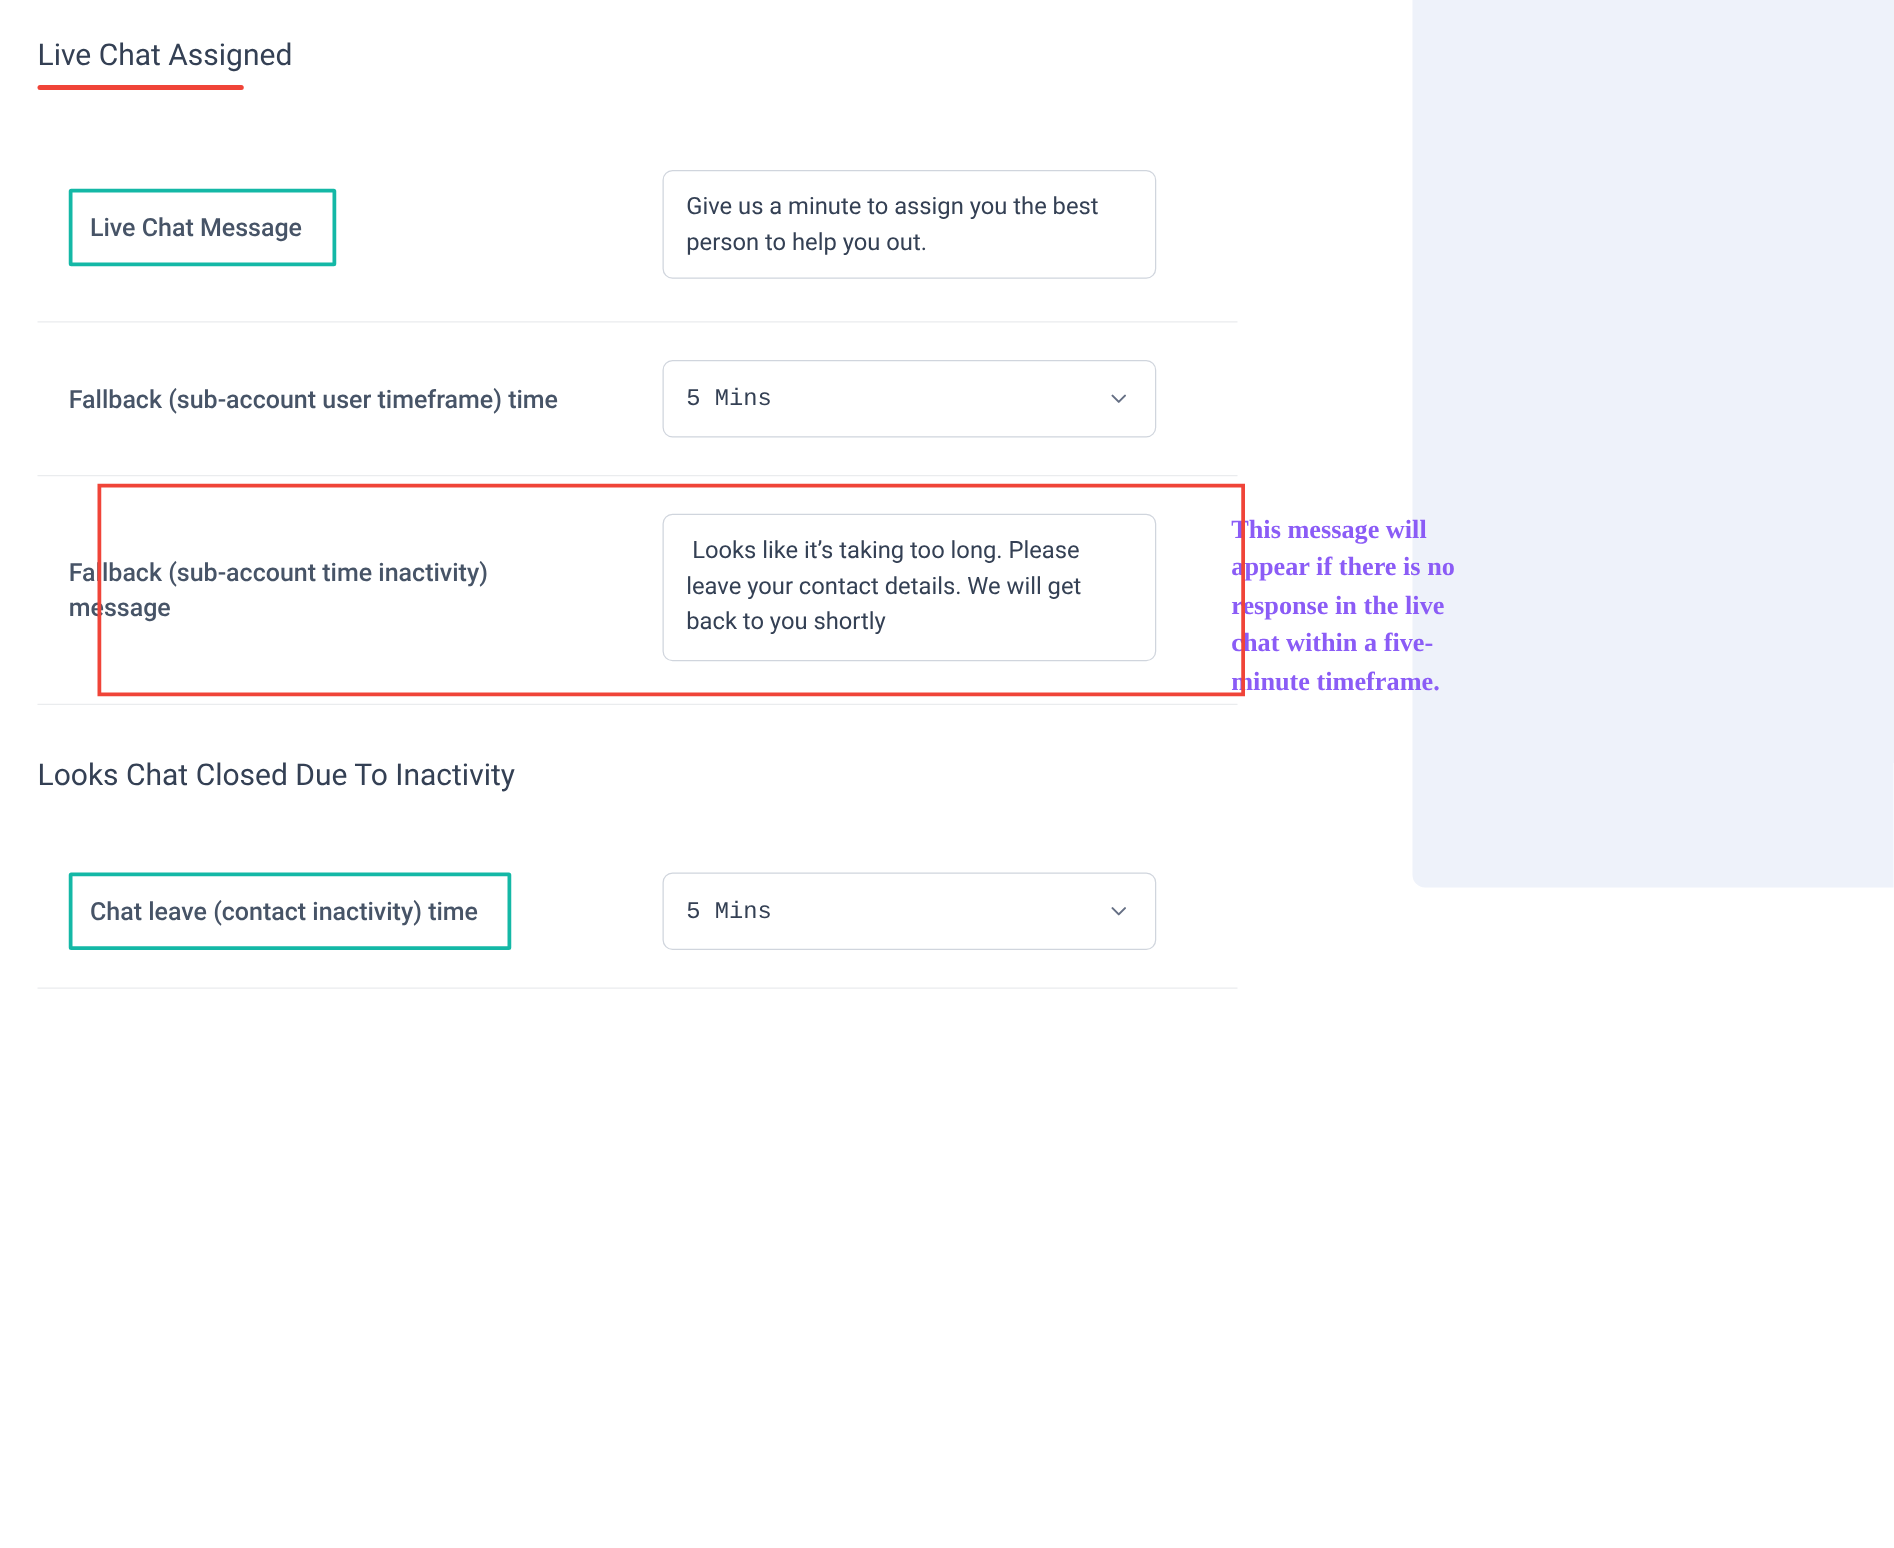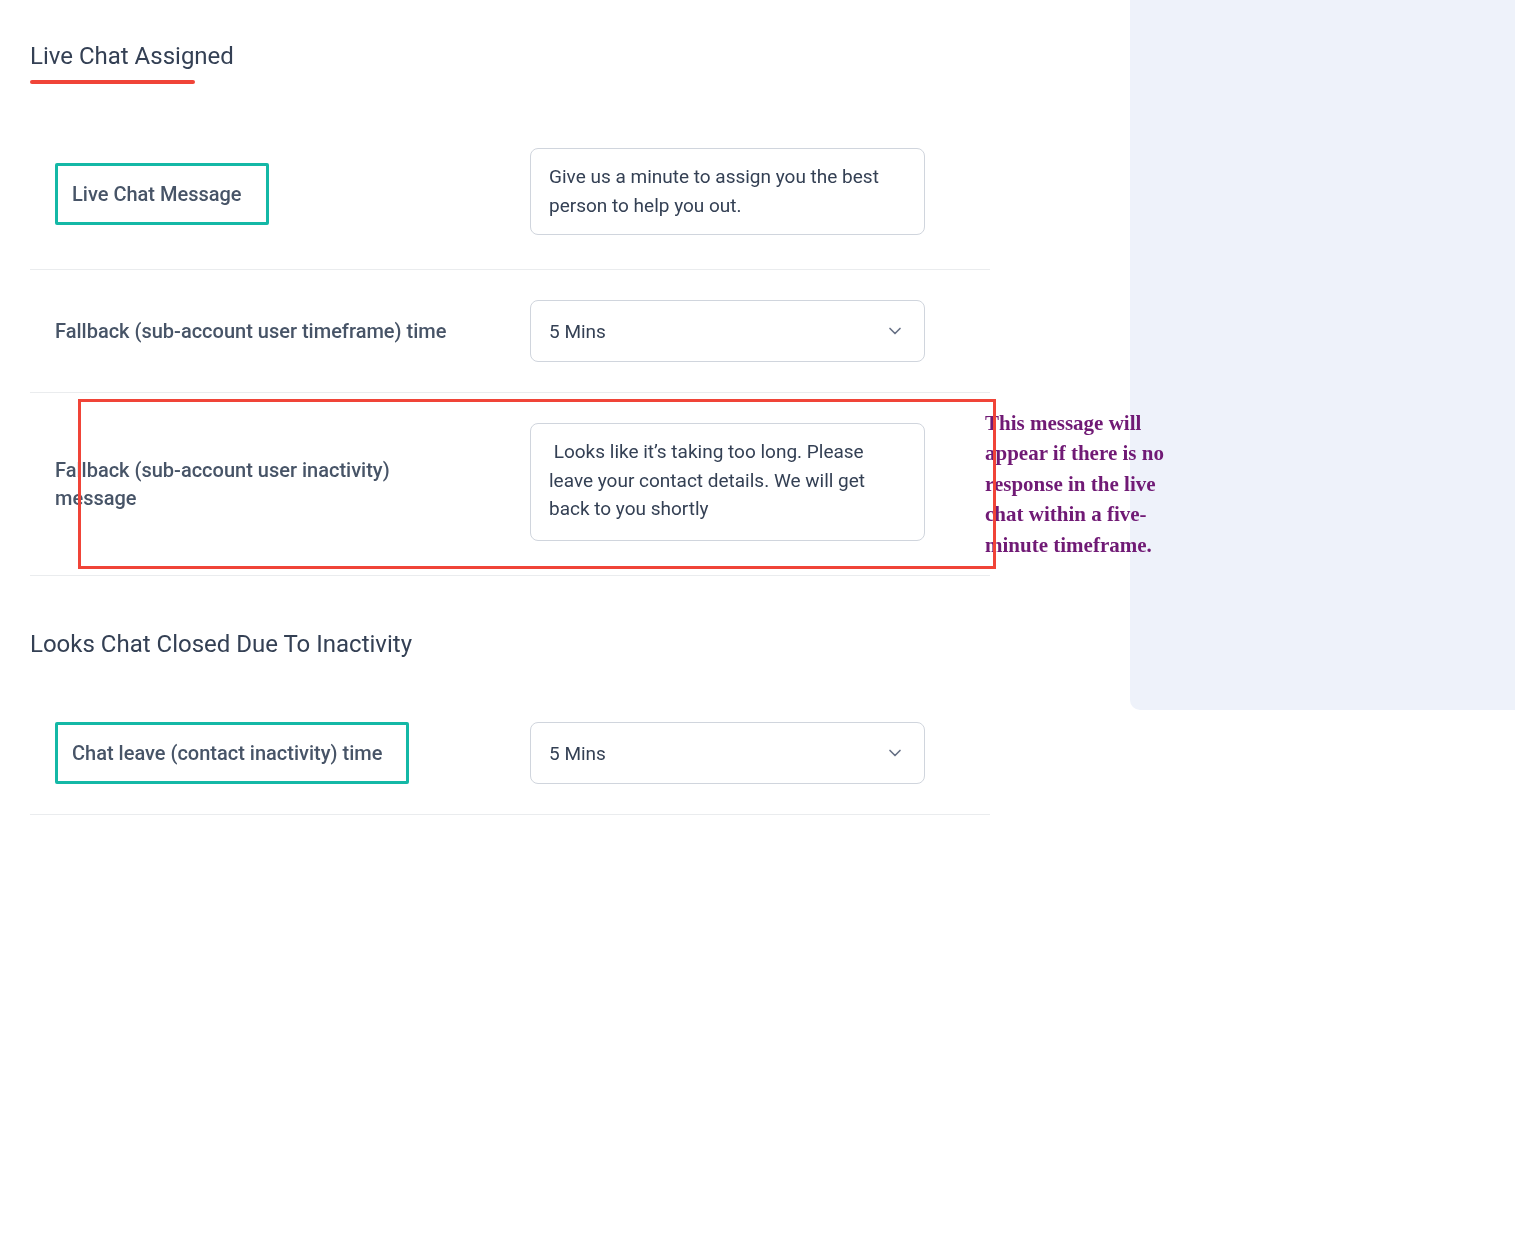--- a/index.html
+++ b/index.html
@@ -17,21 +17,21 @@
     padding: 20px 0 0 30px;
   }
   .content {
     width: 960px;
   }
   
   .section-heading {
     font-size: 24px;
     font-weight: 400;
     color: #344054;
-    margin: 22px 0 6px 0;
+    margin: 10px 0 6px 0;
     position: relative;
     display: inline-block;
   }
   .section-heading .underline {
     position: absolute;
     left: 0;
     bottom: -14px;
     height: 4px;
     width: 165px;
     background: #f04438;
@@ -88,20 +88,21 @@
   .textarea.tall { min-height: 118px; }
   .select-wrap {
     position: relative;
     width: 395px;
   }
   .select {
     appearance: none;
     -webkit-appearance: none;
     height: 62px;
     padding-right: 48px;
+    font-family: Liberation Mono, monospace;
   }
   .chevron {
     position: absolute;
     right: 20px;
     top: 50%;
     transform: translateY(-50%);
     pointer-events: none;
   }
   .chevron svg { display: block; }
   
@@ -136,21 +137,21 @@
   
   .annotation {
     position: absolute;
     left: 985px;
     top: 408px;
     width: 210px;
     font-family: Georgia, "Times New Roman", serif;
     font-size: 21px;
     line-height: 1.45;
     font-weight: 700;
-    color: #701a75;
+    color: #8b5cf6;
   }
 </style>
 </head>
 <body>
 
 <div class="page">
 
   <div class="right-strip">
     <div class="pale"></div>
   </div>
@@ -194,21 +195,21 @@
               </svg>
           </span>
         </div>
       </div>
     </div>
 
     
     <div class="setting-row row-hl">
       <div class="row-hl-box"></div>
       <div class="label-col">
-        <span class="label-text" style="display:inline-block; max-width:390px;">Fallback (sub-account user inactivity) message</span>
+        <span class="label-text" style="display:inline-block; max-width:390px;">Fallback (sub-account time inactivity) message</span>
       </div>
       <div class="field-col">
         <textarea class="textarea tall" style=""> Looks like it’s taking too long. Please leave your contact details. We will get back to you shortly</textarea>
       </div>
     </div>
 
     <div style="height:32px;"></div>
 
     
     <div class="section-heading">

